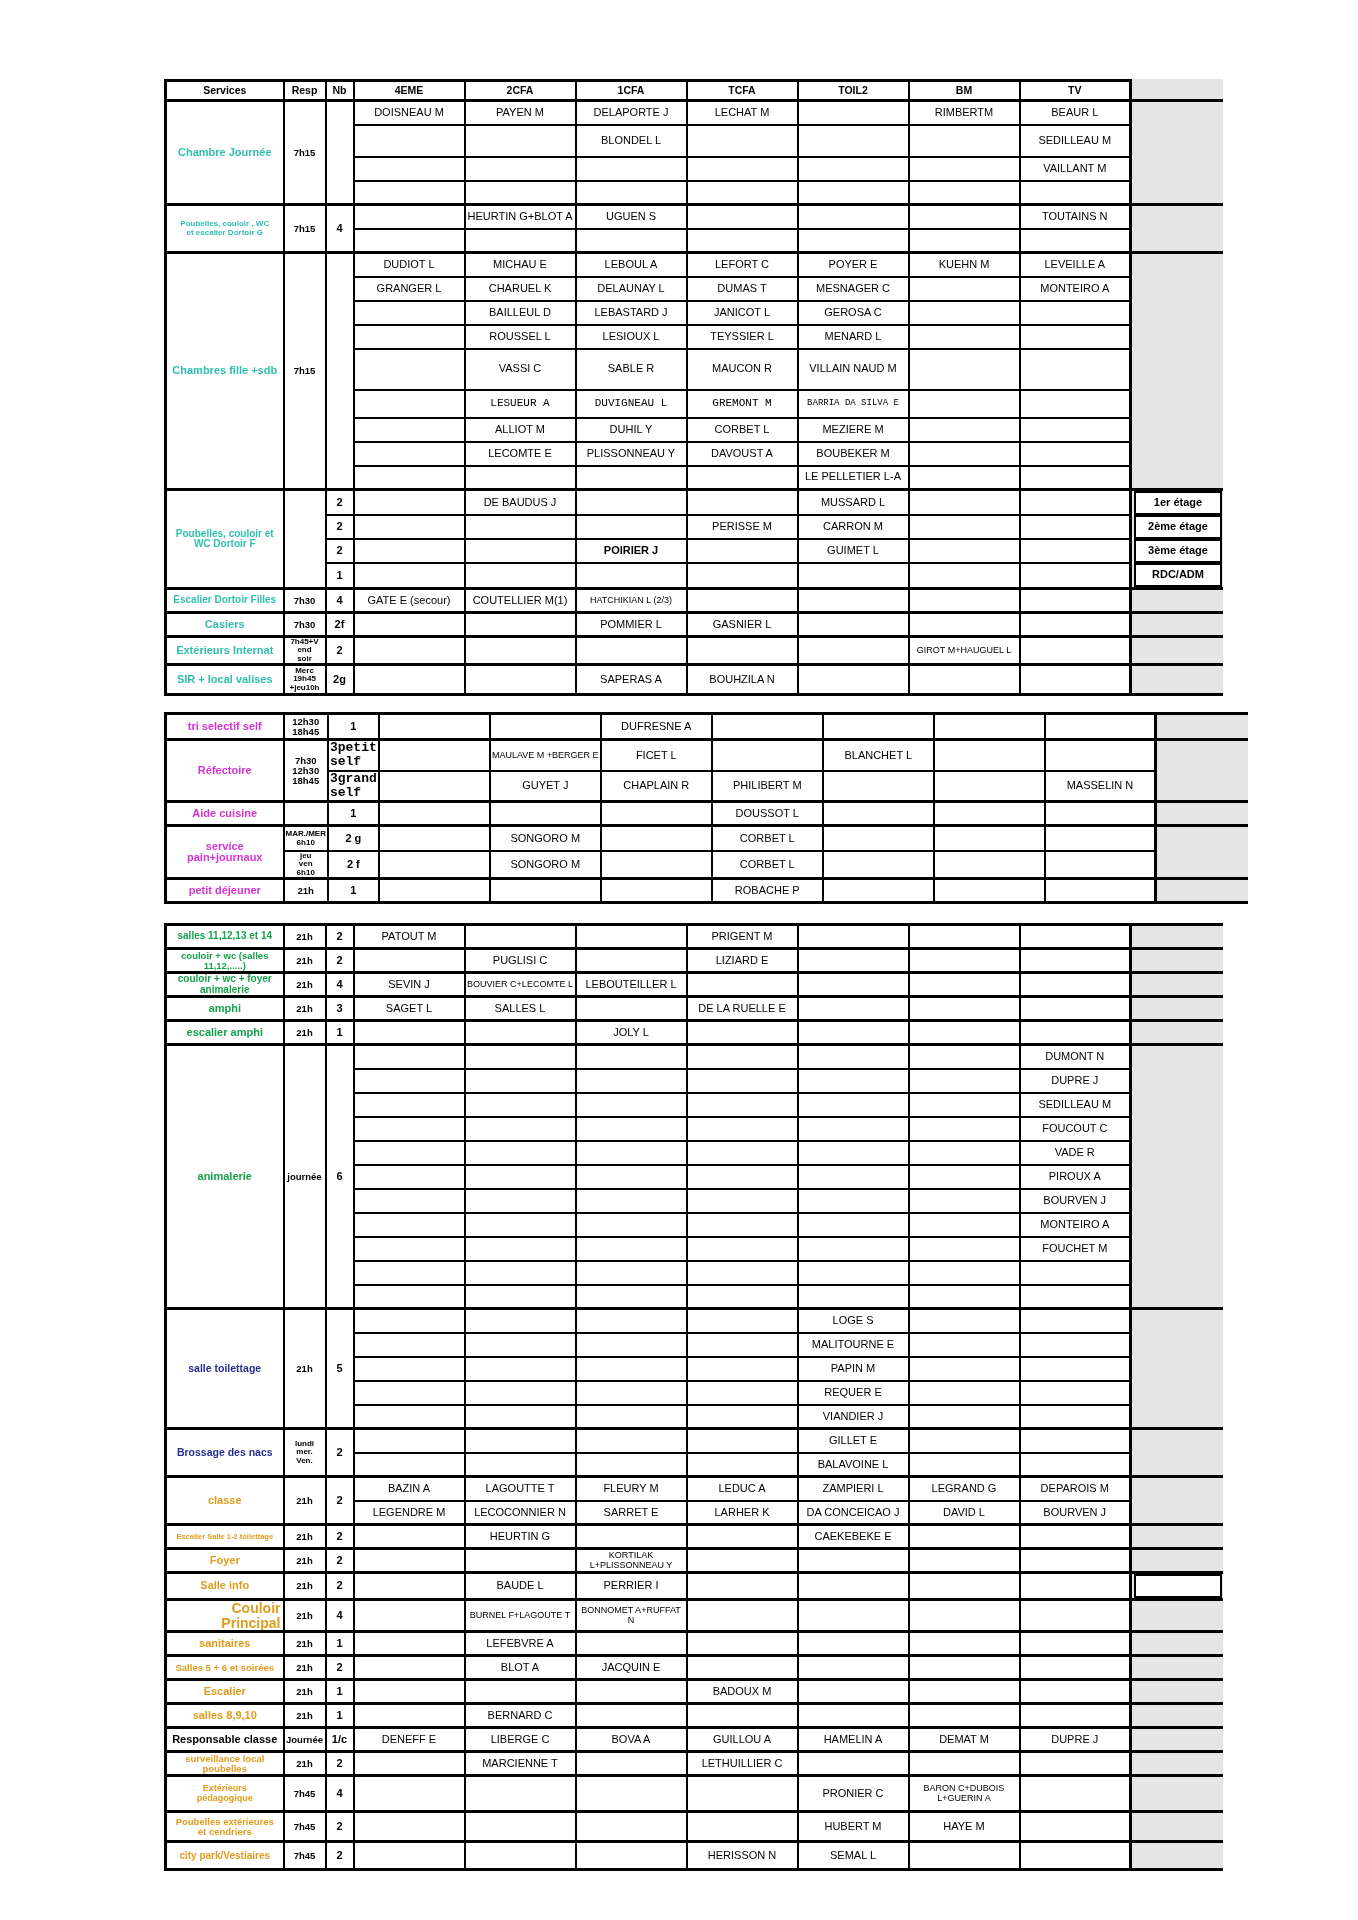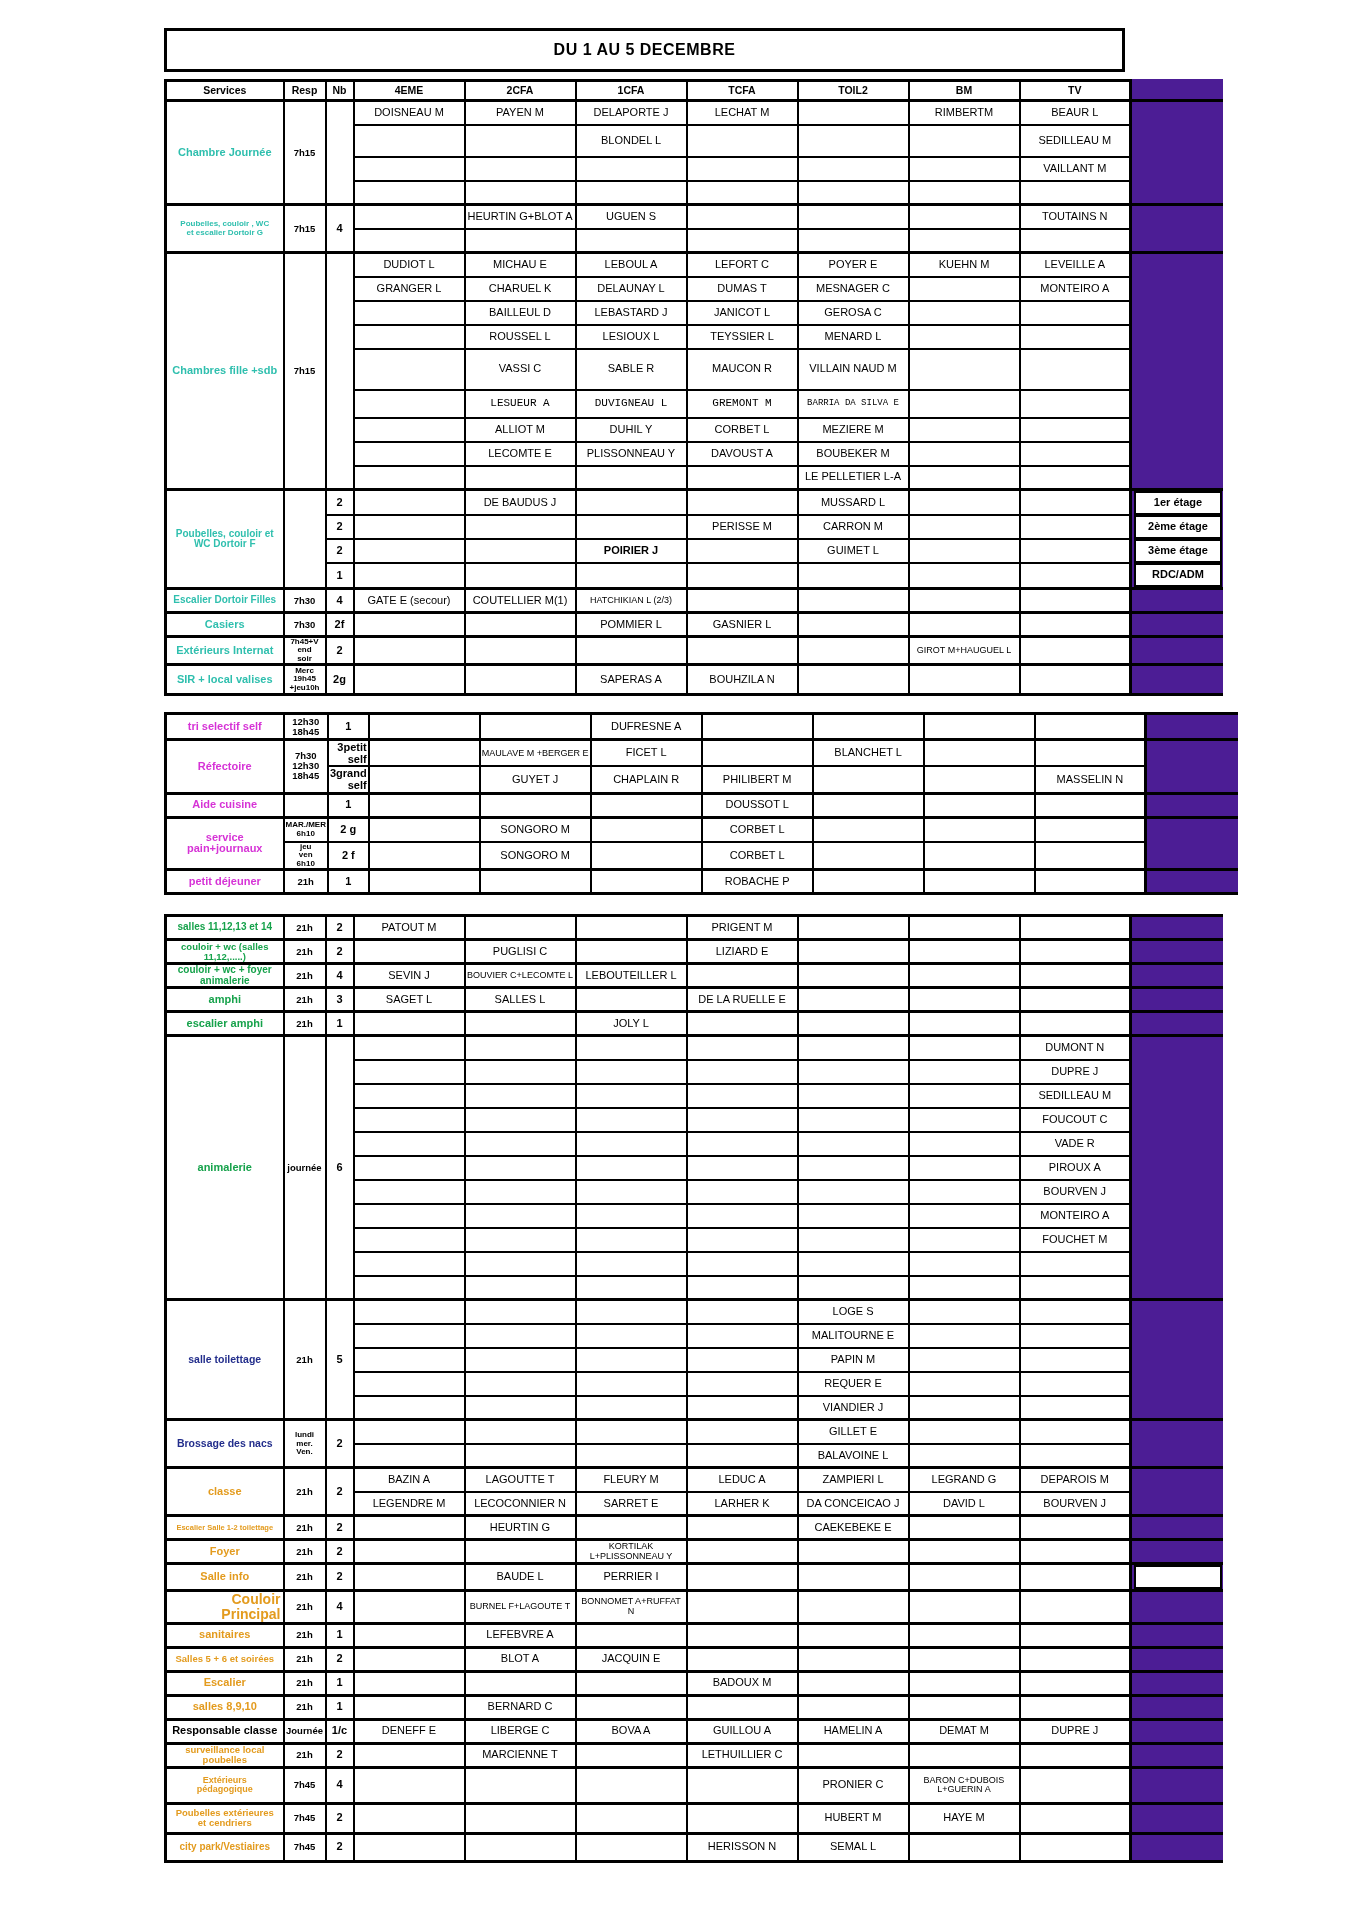--- a/index.html
+++ b/index.html
@@ -1,54 +1,53 @@
 <!DOCTYPE html>
 <html><head>
 <meta charset="utf-8">
 <style>
   html,body{margin:0;padding:0;background:#fff;}
   body{width:1358px;height:1920px;font-family:"Liberation Sans",sans-serif;color:#000;}
   .page{position:relative;width:1358px;height:1920px;background:#fff;overflow:hidden;}
   .title-box{position:absolute;left:164px;top:28px;width:955px;height:38px;border:3px solid #000;
     display:flex;align-items:center;justify-content:center;font-weight:bold;font-size:16px;letter-spacing:.5px;background:#fff;}
   .content{position:absolute;left:164px;top:79px;}
-  table{border-collapse:collapse;table-layout:fixed;background:#4c1d95;}
+  table{border-collapse:collapse;table-layout:fixed;background:#e5e5e5;}
   .blk1{margin-bottom:16px;}
   .blk2{margin-bottom:19px;}
   td,th{border:2px solid #000;padding:0 1px;text-align:center;vertical-align:middle;
     font-size:11px;line-height:1.05;overflow:hidden;background:#fff;}
   th{font-size:10.5px;font-weight:bold;height:17px;border-top:3px solid #000;}
   tr.sec-top>td{border-top:3px solid #000;}
   tr.tbl-bottom>td{border-bottom:3px solid #000;}
   td.cell-bottom{border-bottom:3px solid #000;}
   td.col-first{border-left:3px solid #000;}
   td.col-last,th.col-last{border-right:3px solid #000;}
   td.outside,th.outside{border:none;background:transparent;padding:0;}
   .tag{box-sizing:border-box;margin-left:2px;width:88px;border:2px solid #000;background:#fff;
     display:flex;align-items:center;justify-content:center;font-weight:bold;font-size:11px;}
   td.svc{font-weight:bold;white-space:pre-line;padding:0 2px;}
   td.resp{font-weight:bold;font-size:9.5px;white-space:pre-line;}
   td.resp.small{font-size:8px;}
   td.nb{font-weight:bold;font-size:11px;}
-  td.nb.tiny{font-size:11px;font-weight:bold;text-align:right;white-space:pre-line;line-height:1.1;}
+  td.nb.tiny{font-size:13px;font-weight:bold;text-align:left;white-space:pre-line;line-height:1.1;font-family:Liberation Mono, monospace;}
   td.cell{font-size:11px;}
   td.cell.tiny{font-size:9px;}
   td.cell.b{font-weight:bold;}
   .c-teal{color:#2fbfae;}
   .c-pink{color:#d633d6;}
   .c-green{color:#16a24b;}
   .c-navy{color:#232e8c;}
   .c-orange{color:#e39b1e;}
   .c-black{color:#000;}
 </style>
 </head>
 <body>
 
 <div class="page">
-  <div class="title-box">DU 1 AU 5 DECEMBRE</div>
   <div class="content">
       <table class="blk1">
         <colgroup>
           <col style="width: 118px;">
           <col style="width: 42px;">
           <col style="width: 28px;">
           <col style="width: 111px;">
           <col style="width: 111px;">
           <col style="width: 111px;">
           <col style="width: 111px;">

